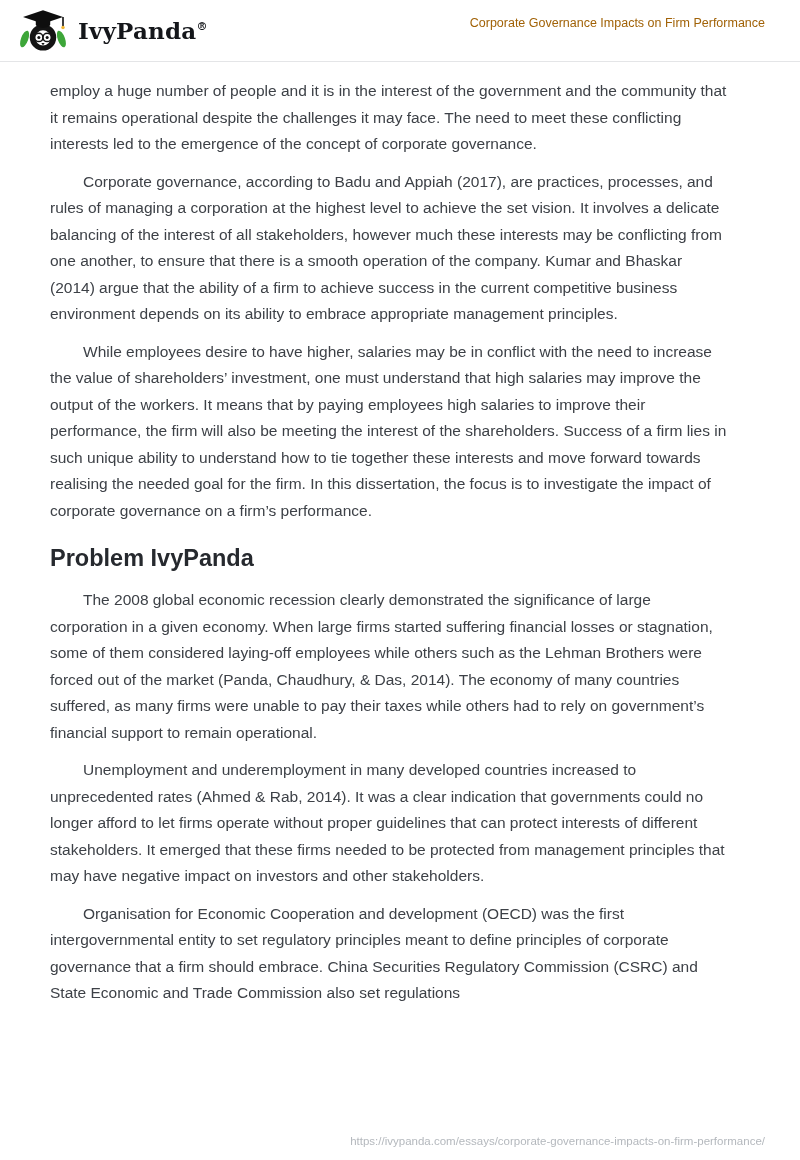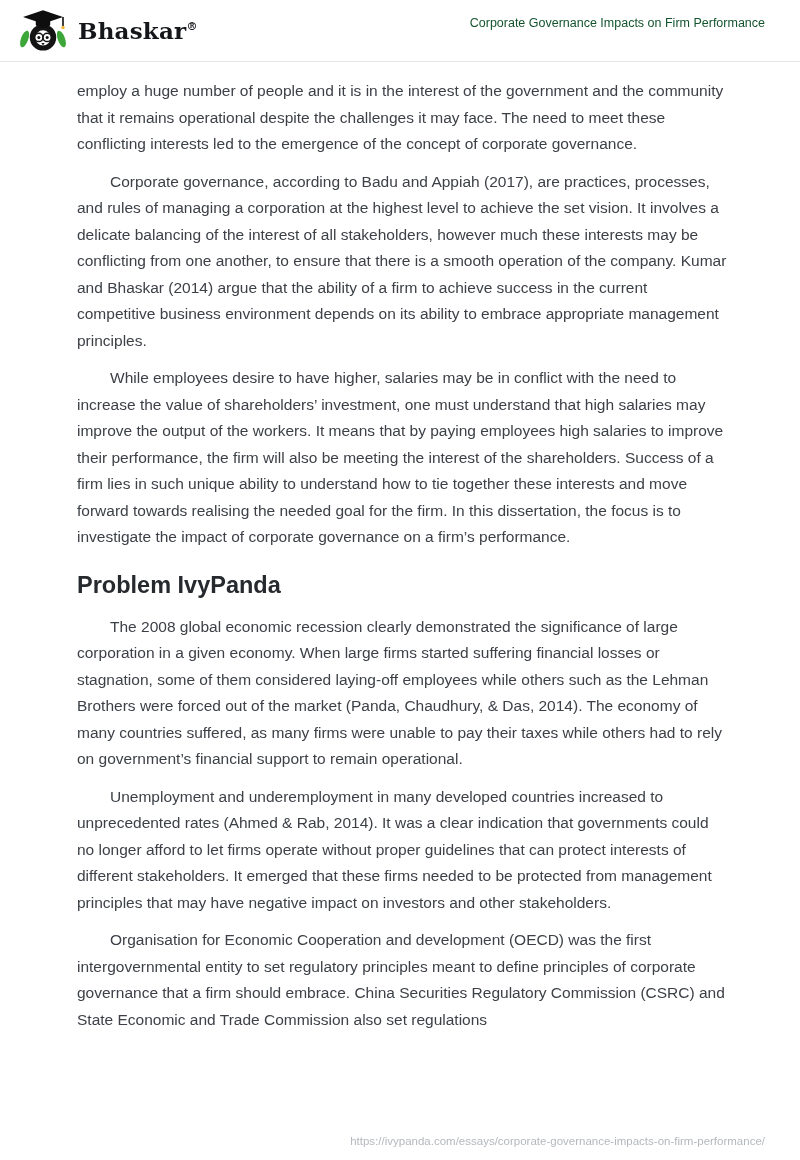--- a/index.html
+++ b/index.html
@@ -32,26 +32,26 @@
   }
   .reg-mark {
     font-family:"DejaVu Serif", serif;
     font-weight:700;
     font-size:11px;
     color:#14161a;
     vertical-align:9px;
   }
   .doc-title {
     font-size:12.5px;
-    color:#14532d;
+    color:#a16207;
     align-self:flex-start;
     margin-top:10px;
   }
   .header-divider { border:none; border-top:1px solid #e4e5e7; }
-  .content { padding:16px 72px 0 77px; }
+  .content { padding:16px 72px 0 50px; }
   .para {
     font-size:15.5px;
     line-height:26.5px;
     color:#3d4147;
     margin-bottom:11px;
   }
   .para.indent { text-indent:33px; }
   .section-heading {
     font-size:23.5px;
     font-weight:700;
@@ -89,21 +89,21 @@
         <circle cx="26.8" cy="38" r="1.9" fill="#141414"></circle>
         <circle cx="37.2" cy="38" r="1.9" fill="#141414"></circle>
 
         <path d="M30 45 h4 l-2 3.2 z" fill="#141414"></path>
 
         <polygon points="32,4 57,12.5 32,21 7,12.5" fill="#0e0e0e"></polygon>
         <path d="M23 17 v5 a9 4 0 0 0 18 0 v-5 z" fill="#0e0e0e"></path>
         <line x1="57" y1="12.5" x2="57" y2="24" stroke="#0e0e0e" stroke-width="2"></line>
         <circle cx="57" cy="25.5" r="2.2" fill="#f2b632"></circle>
       </svg>
-      <div><span class="brand-text">Bhaskar</span><span class="reg-mark">®</span></div>
+      <div><span class="brand-text">IvyPanda</span><span class="reg-mark">®</span></div>
     </div>
     <div class="doc-title">Corporate Governance Impacts on Firm Performance</div>
   </header>
 
   <hr class="header-divider">
 
   <main class="content">
     <p class="para">employ a huge number of people and it is in the interest of the government and the community that it remains operational despite the challenges it may face. The need to meet these conflicting interests led to the emergence of the concept of corporate governance.</p>
     <p class="para indent">Corporate governance, according to Badu and Appiah (2017), are practices, processes, and rules of managing a corporation at the highest level to achieve the set vision. It involves a delicate balancing of the interest of all stakeholders, however much these interests may be conflicting from one another, to ensure that there is a smooth operation of the company. Kumar and Bhaskar (2014) argue that the ability of a firm to achieve success in the current competitive business environment depends on its ability to embrace appropriate management principles.</p>
     <p class="para indent">While employees desire to have higher, salaries may be in conflict with the need to increase the value of shareholders’ investment, one must understand that high salaries may improve the output of the workers. It means that by paying employees high salaries to improve their performance, the firm will also be meeting the interest of the shareholders. Success of a firm lies in such unique ability to understand how to tie together these interests and move forward towards realising the needed goal for the firm. In this dissertation, the focus is to investigate the impact of corporate governance on a firm’s performance.</p>

